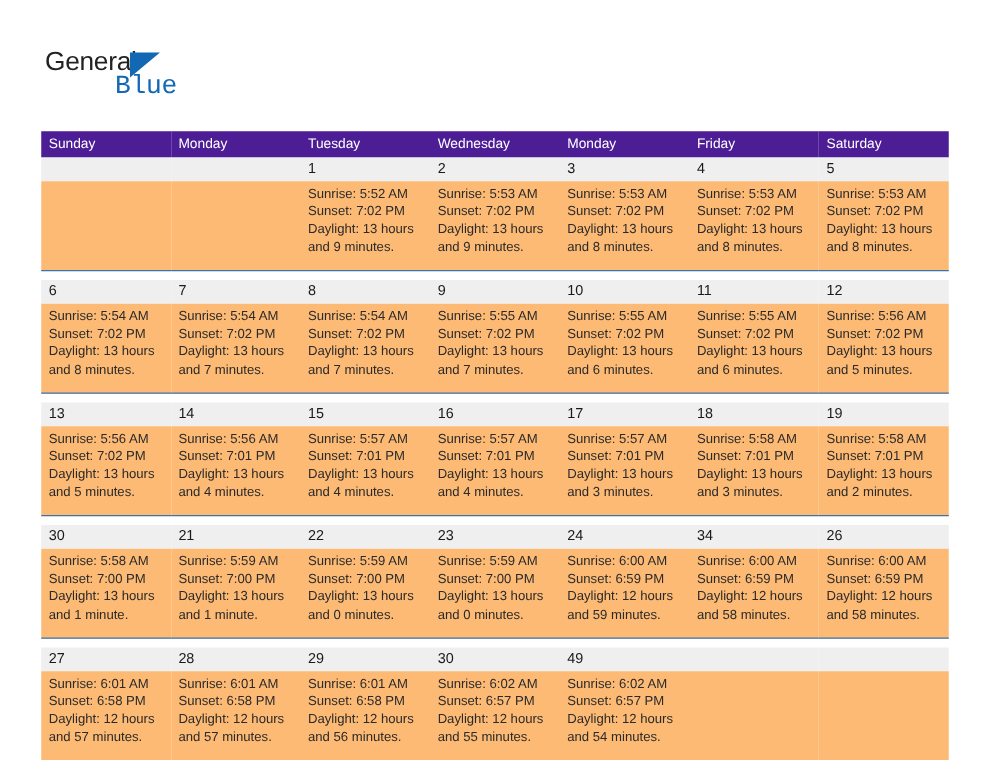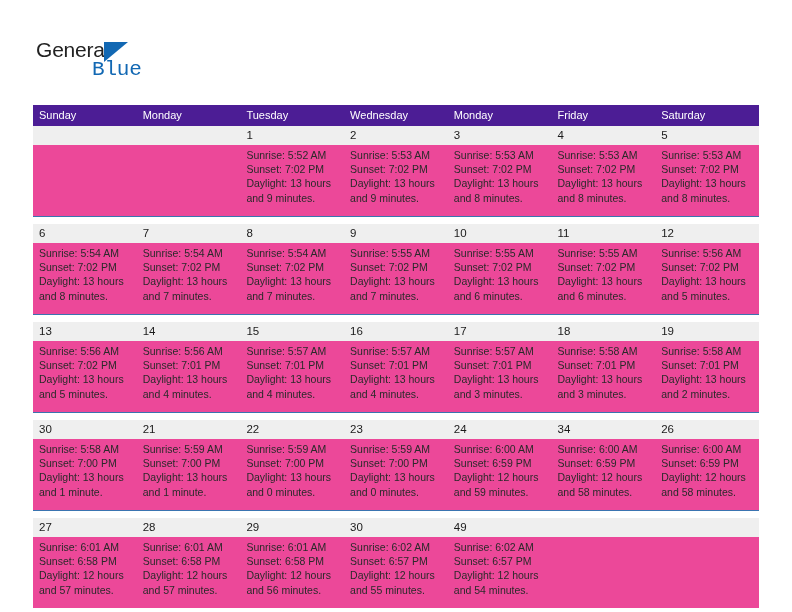--- a/index.html
+++ b/index.html
@@ -121,21 +121,21 @@
     background: #efefef;
     font-size: 11.5px;
     color: #1a1a1a;
     padding: 3px 0 3px 6px;
     line-height: 13px;
     vertical-align: top;
     height: 13px;
   }
 
   .info-row td {
-    background: #ec4899;
+    background: #fdba74;
     font-size: 10.5px;
     color: #2a2a2a;
     padding: 3px 8px 10px 6px;
     line-height: 14.2px;
     vertical-align: top;
     height: 58px;
   }
   .info-row td .line { display: block; white-space: nowrap; }
   .info-row td .daylight { display: block; }
 </style>

